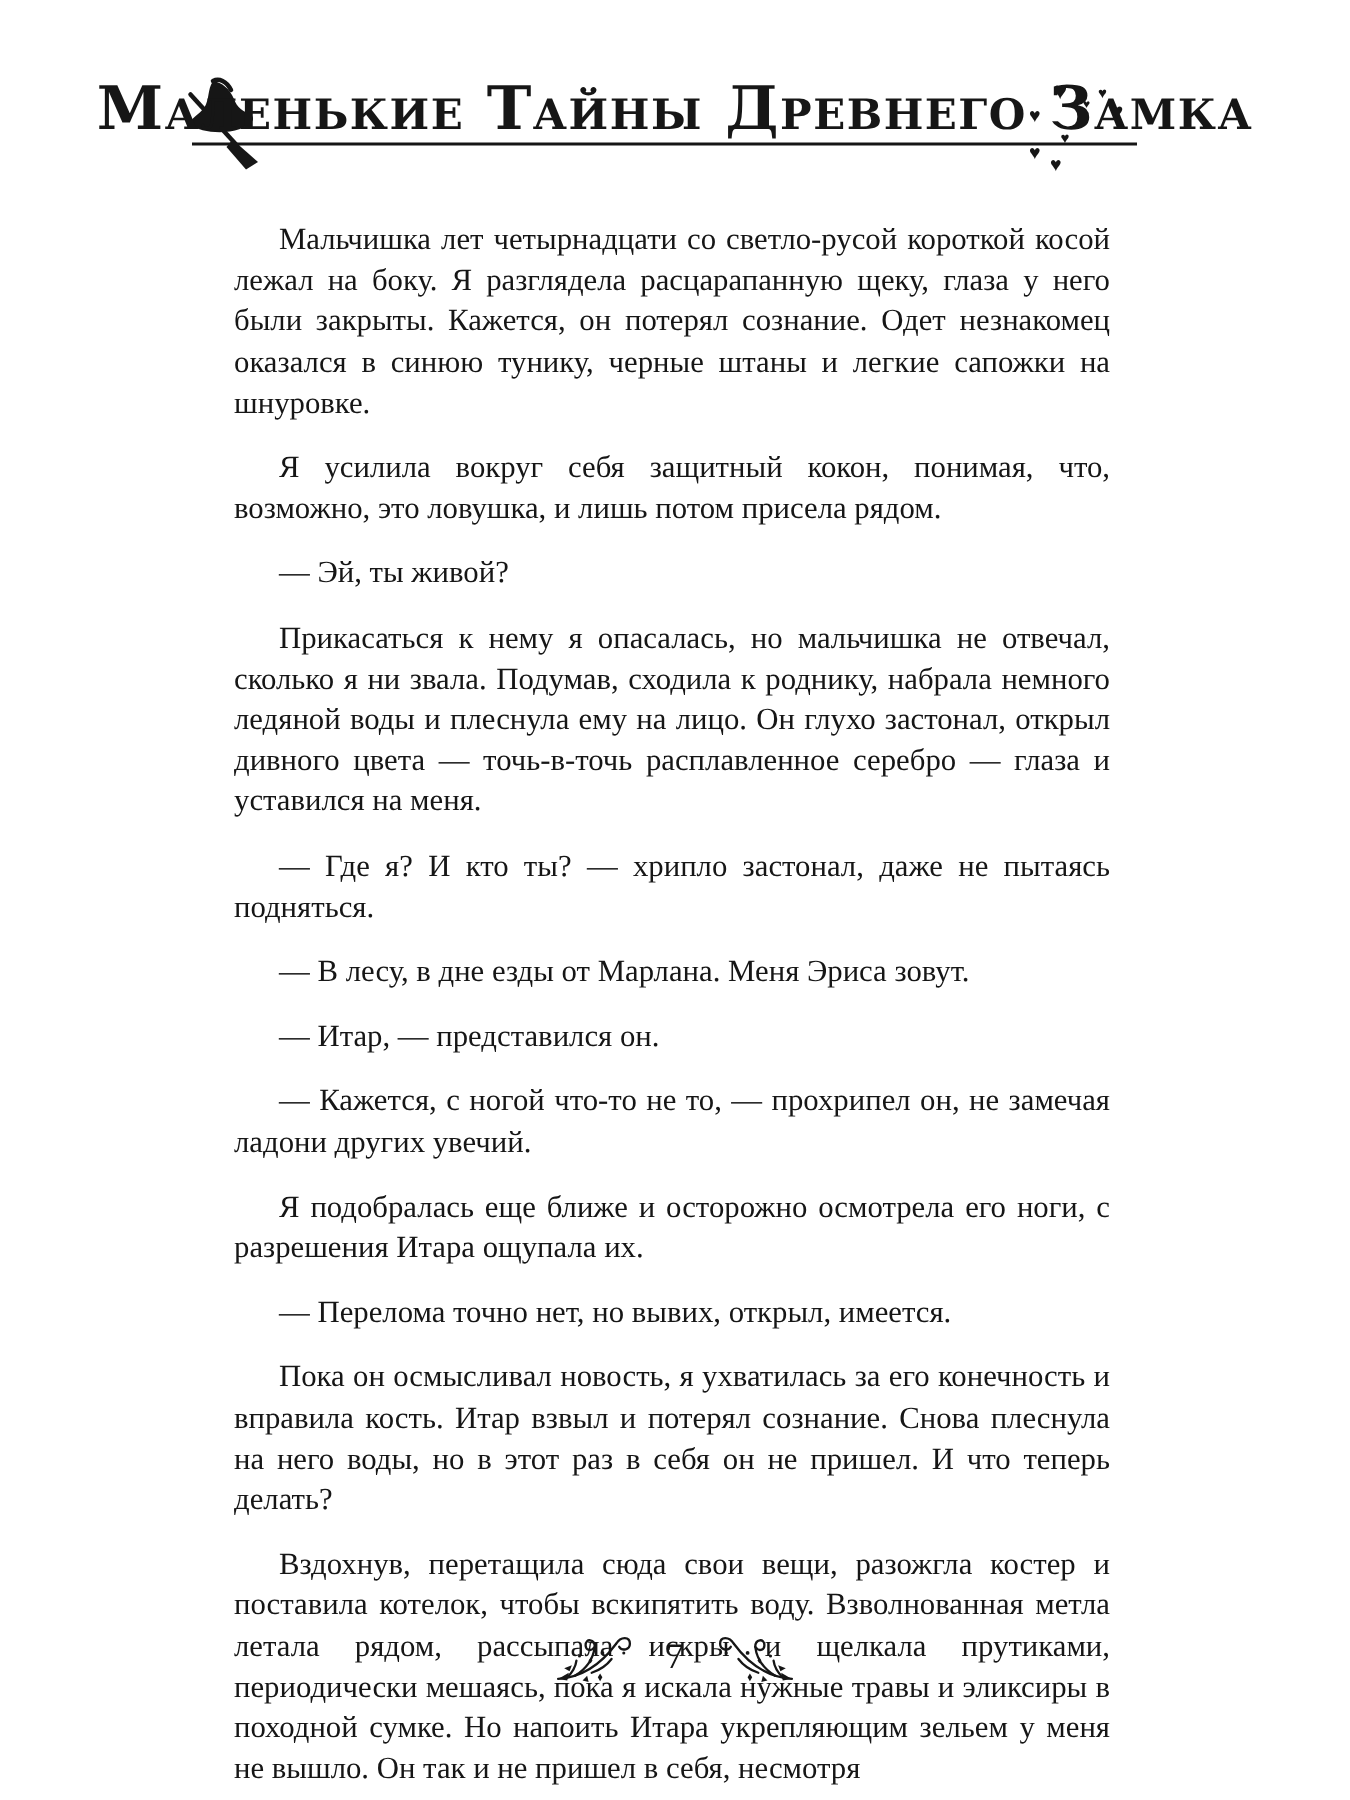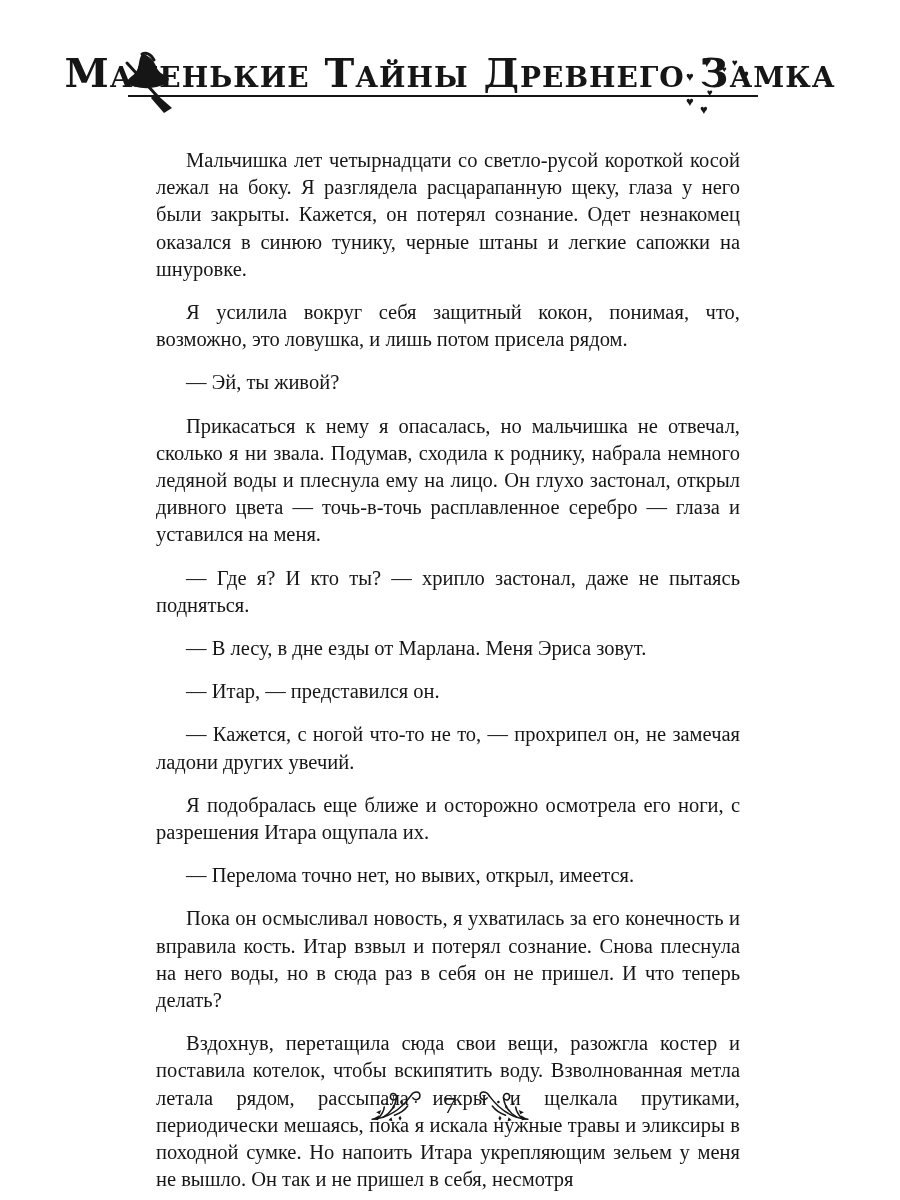--- a/index.html
+++ b/index.html
@@ -158,21 +158,21 @@
     <p>Мальчишка лет четырнадцати со светло-русой короткой косой лежал на боку. Я разглядела расцарапанную щеку, глаза у него были закрыты. Кажется, он потерял сознание. Одет незнакомец оказался в синюю тунику, черные штаны и легкие сапожки на шнуровке.</p>
     <p>Я усилила вокруг себя защитный кокон, понимая, что, возможно, это ловушка, и лишь потом присела рядом.</p>
     <p>— Эй, ты живой?</p>
     <p>Прикасаться к нему я опасалась, но мальчишка не отвечал, сколько я ни звала. Подумав, сходила к роднику, набрала немного ледяной воды и плеснула ему на лицо. Он глухо застонал, открыл дивного цвета — точь-в-точь расплавленное серебро — глаза и уставился на меня.</p>
     <p>— Где я? И кто ты? — хрипло застонал, даже не пытаясь подняться.</p>
     <p>— В лесу, в дне езды от Марлана. Меня Эриса зовут.</p>
     <p>— Итар, — представился он.</p>
     <p>— Кажется, с ногой что-то не то, — прохрипел он, не замечая ладони других увечий.</p>
     <p>Я подобралась еще ближе и осторожно осмотрела его ноги, с разрешения Итара ощупала их.</p>
     <p>— Перелома точно нет, но вывих, открыл, имеется.</p>
-    <p>Пока он осмысливал новость, я ухватилась за его конечность и вправила кость. Итар взвыл и потерял сознание. Снова плеснула на него воды, но в сюда раз в себя он не пришел. И что теперь делать?</p>
+    <p>Пока он осмысливал новость, я ухватилась за его конечность и вправила кость. Итар взвыл и потерял сознание. Снова плеснула на него воды, но в этот раз в себя он не пришел. И что теперь делать?</p>
     <p>Вздохнув, перетащила сюда свои вещи, разожгла костер и поставила котелок, чтобы вскипятить воду. Взволнованная метла летала рядом, рассыпала искры и щелкала прутиками, периодически мешаясь, пока я искала нужные травы и эликсиры в походной сумке. Но напоить Итара укрепляющим зельем у меня не вышло. Он так и не пришел в себя, несмотря</p>
   </main>
 
   <footer class="folio">
     <svg class="flourish" viewBox="0 0 110 80" xmlns="http://www.w3.org/2000/svg" aria-hidden="true">
       <g stroke="#161616" fill="none" stroke-width="3" stroke-linecap="round">
         <path d="M8 68 C38 66 62 52 84 22"></path>
         <path d="M84 22 C90 12 102 12 102 22 C102 30 92 32 88 26"></path>
         <path d="M30 64 C46 54 54 42 56 26"></path>
         <path d="M56 26 C56 16 44 14 44 24 C44 31 52 32 55 27"></path>

